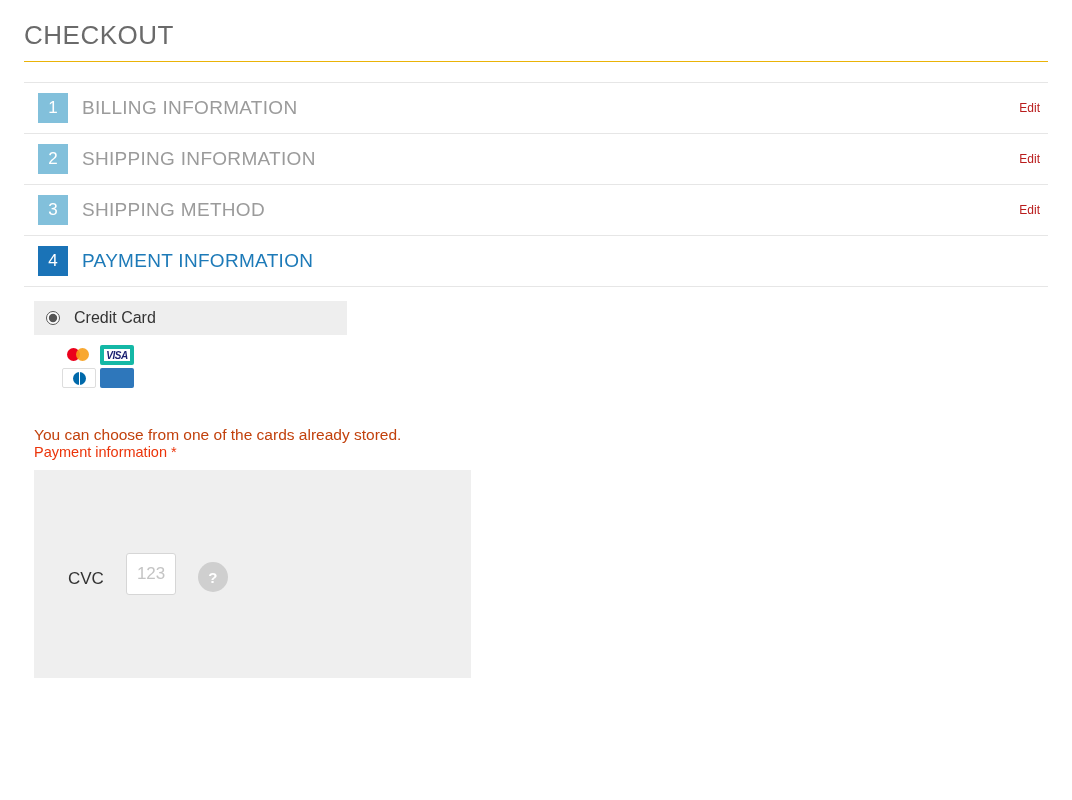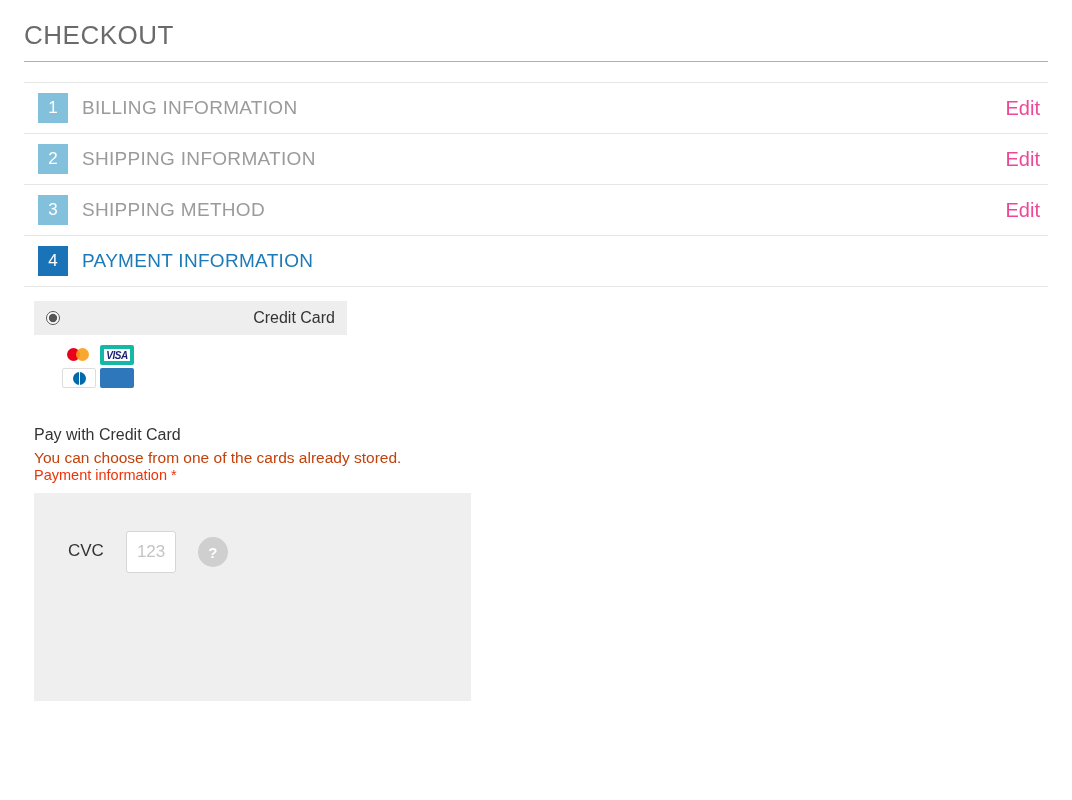--- a/index.html
+++ b/index.html
@@ -43,36 +43,35 @@
   .step-num.active { background: #1a73b7; }
   .step-label {
     flex: 1;
     font-size: 19px;
     font-weight: 400;
     letter-spacing: 0.3px;
   }
   .step-label.inactive { color: #9b9b9b; }
   .step-label.active { color: #1d7ab8; }
   .step-edit {
-    color: #ec4899;
-    font-size: 20px;
+    color: #b91c1c;
+    font-size: 12px;
     text-decoration: none;
     cursor: pointer;
     padding-right: 8px;
   }
   .payment-body {
     padding: 14px 10px 0 10px;
   }
   .radio-row {
     display: flex;
     align-items: center;
     background: #eeeeee;
     width: 313px;
     padding: 8px 12px;
-    justify-content: space-between;
   }
   .radio-row input[type=radio] {
     width: 14px; height: 14px;
     accent-color: #555;
     margin-right: 14px;
   }
   .radio-row-label {
     font-size: 16px;
     color: #333;
   }
@@ -155,21 +154,21 @@
     font-size: 14.5px;
     color: #eb340a;
     margin-bottom: 10px;
   }
   .cvc-box {
     width: 437px;
     height: 208px;
     background: #efefef;
     padding: 38px 34px;
     display: flex;
-    align-items: flex-start;
+    align-items: center;
     gap: 22px;
   }
   .cvc-label {
     font-size: 17px;
     color: #333;
     padding-top: 10px;
   }
   .cvc-input {
     width: 50px;
     height: 42px;
@@ -235,21 +234,20 @@
       <div class="card-logo mc"></div>
       <div class="card-logo diners"></div>
     </div>
     <div class="logo-col">
       <div class="card-logo visa">VISA</div>
       <div class="card-logo amex"></div>
     </div>
   </div>
 
   <div class="pay-section">
-    <div class="pay-heading">Pay with Credit Card</div>
 
 
     <div class="saved-hint">You can choose from one of the cards already stored.</div>
 
     <div class="payment-info-label">Payment information *</div>
 
     <div class="cvc-box">
       <div class="cvc-label">CVC</div>
       <input class="cvc-input" type="text" placeholder="123" style="">
       <div class="help-circle">?</div>

